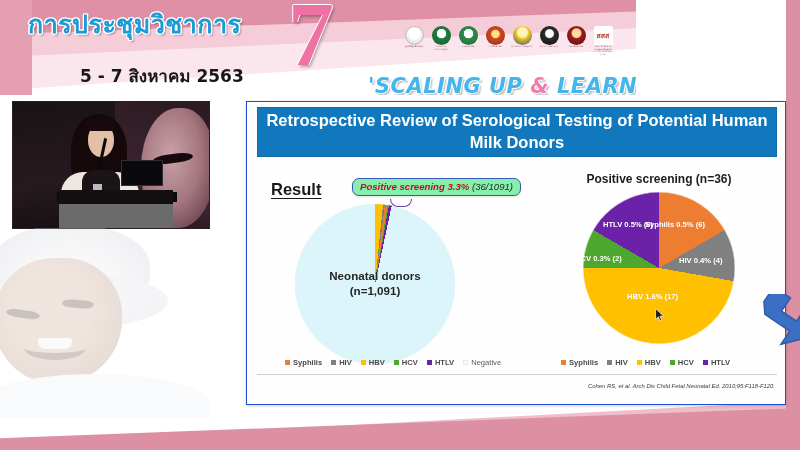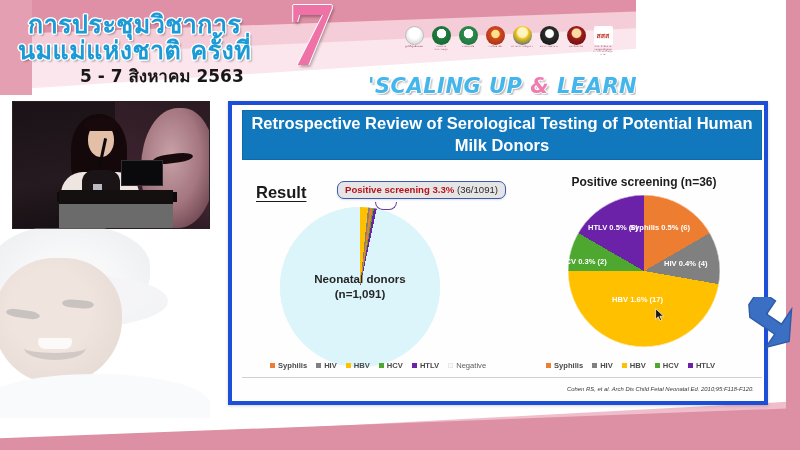--- a/index.html
+++ b/index.html
@@ -217,24 +217,24 @@
     position:absolute; left:38px; top:110px; width:34px; height:11px;
     background:#f2efe9; border-radius: 3px 3px 7px 7px;
   }
   .wm-shoulder {
     position:absolute; left:-20px; top:146px; width:230px; height:60px;
     background:#eceff4; border-radius: 50% 50% 0 0;
   }
 
   
   .slide {
-    position: absolute; left: 228px; top: 101px;
+    position: absolute; left: 246px; top: 101px;
     width: 540px; height: 304px;
     background: #fefefe;
-    border: 4px solid #1d4ed8;
+    border: 1px solid #1d4ed8;
     box-shadow: 0 1px 3px rgba(0,0,0,.18);
   }
   .slide-title {
     position: absolute; left: 10px; top: 5px; width: 520px; height: 50px;
     background: #1278bd;
     color: #ffffff;
     font-size: 16.5px; font-weight: bold;
     line-height: 1.32;
     display: flex; align-items: center; justify-content: center;
     text-align: center;
@@ -244,23 +244,24 @@
     position: absolute; left: 24px; top: 78px;
     font-size: 16.5px; font-weight: bold; color: #1a1a1a;
     text-decoration: underline; text-underline-offset: 3px;
   }
 
   .callout {
     position: absolute; left: 105px; top: 76px;
     padding: 2px 7px 3px;
     border: 1.6px solid #3a58b4;
     border-radius: 7px;
-    background: #e5e5e5;
+    background: #86efac;
     font-size: 9.6px; white-space: nowrap;
     box-shadow: 0 1px 2px rgba(0,0,0,.12);
+    font-style: italic;
   }
   .callout b { color: #b8121a; }
   .callout span.frac { color: #2a2a2a; font-weight: normal; }
   .callout-brace {
     position: absolute; left: 143px; top: 97px; width: 22px; height: 8px;
     border: 1.6px solid #6a3f9c;
     border-top: none; border-radius: 0 0 9px 9px;
   }
 
   .arrow-blue {
@@ -349,21 +350,20 @@
   <div class="bg-pink-bottom"></div>
   <div class="bg-pink-right"></div>
 
   <div class="header">
     <div class="hdr-band-dark"></div>
     <div class="hdr-band-light"></div>
     <div class="hdr-band-pale"></div>
     <div class="hdr-left-pink"></div>
 
     <div class="thai-line1">การประชุมวิชาการ</div>
-    <div class="thai-line2">นมแม่แห่งชาติ ครั้งที่</div>
     <div class="thai-date">5 - 7 สิงหาคม 2563</div>
     <div class="big-seven">7</div>
 
     <div class="tagline">
       <span>'SCALING UP </span><span class="amp">&amp;</span><span> LEARNING MORE'</span>
     </div>
 
     <div class="logo-row">
       <div class="logo">
         <span class="mark" style="background:radial-gradient(circle at 50% 38%,#fff 0 38%,#e8e8e8 62%,#c9c9c9 100%);border:1px solid #bdbdbd;"></span>

